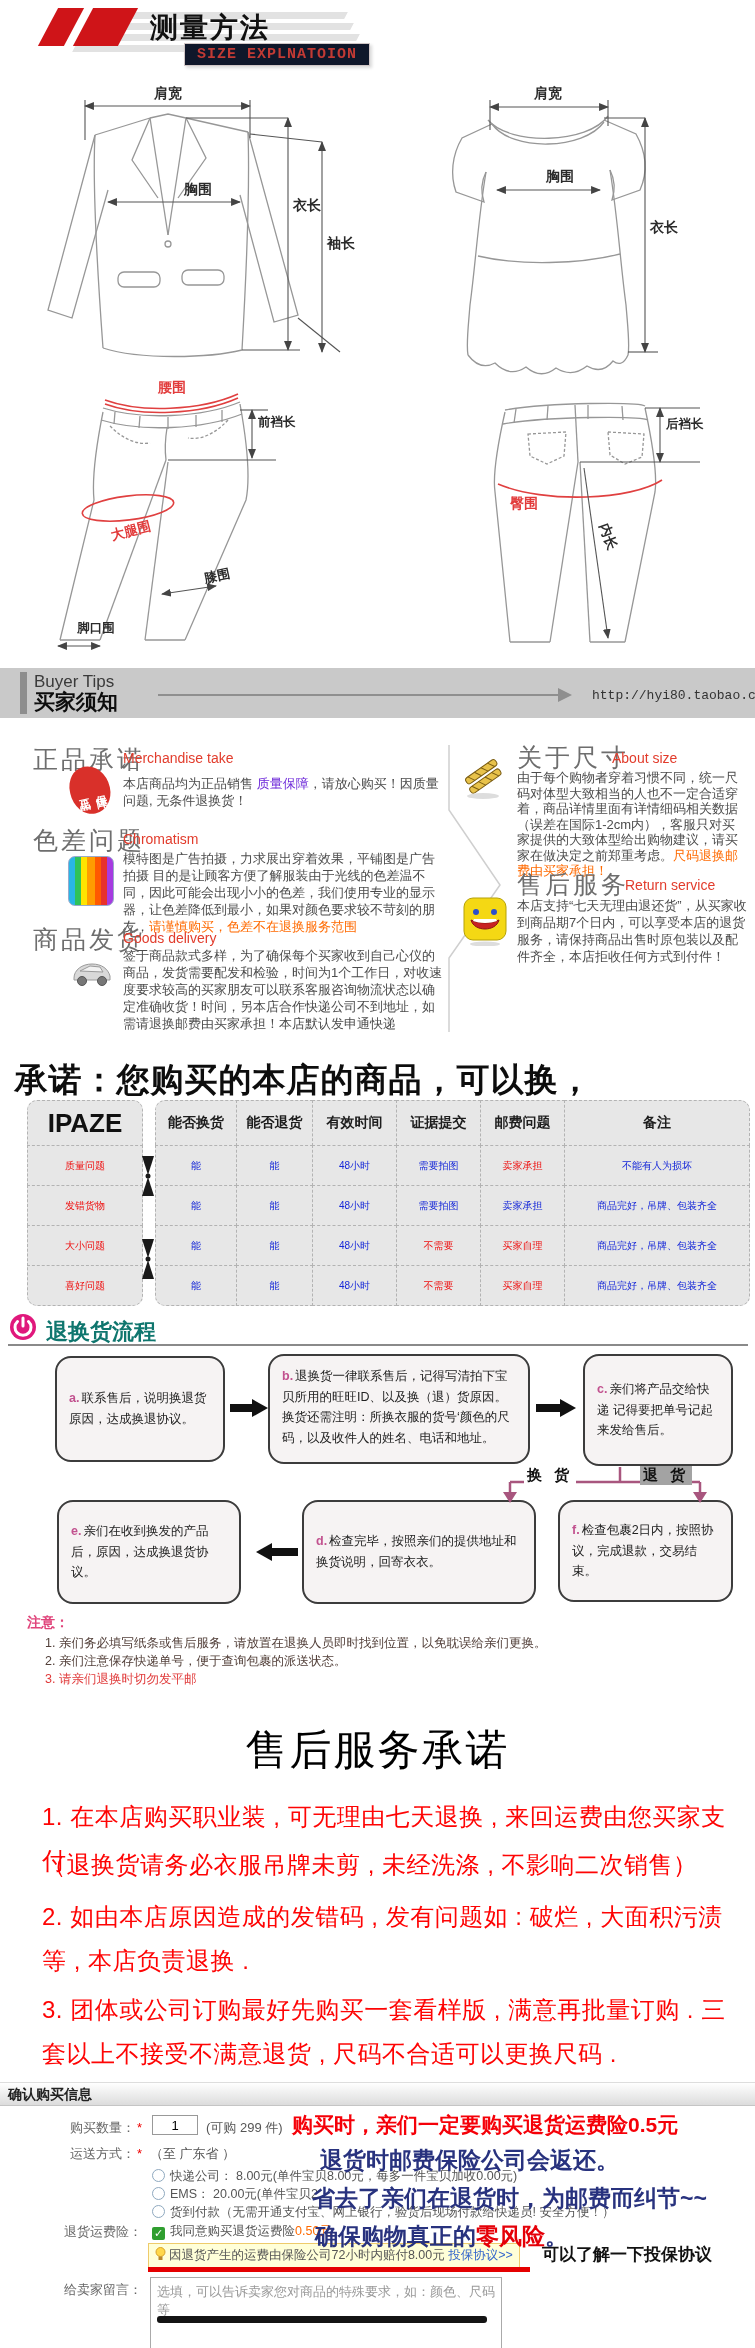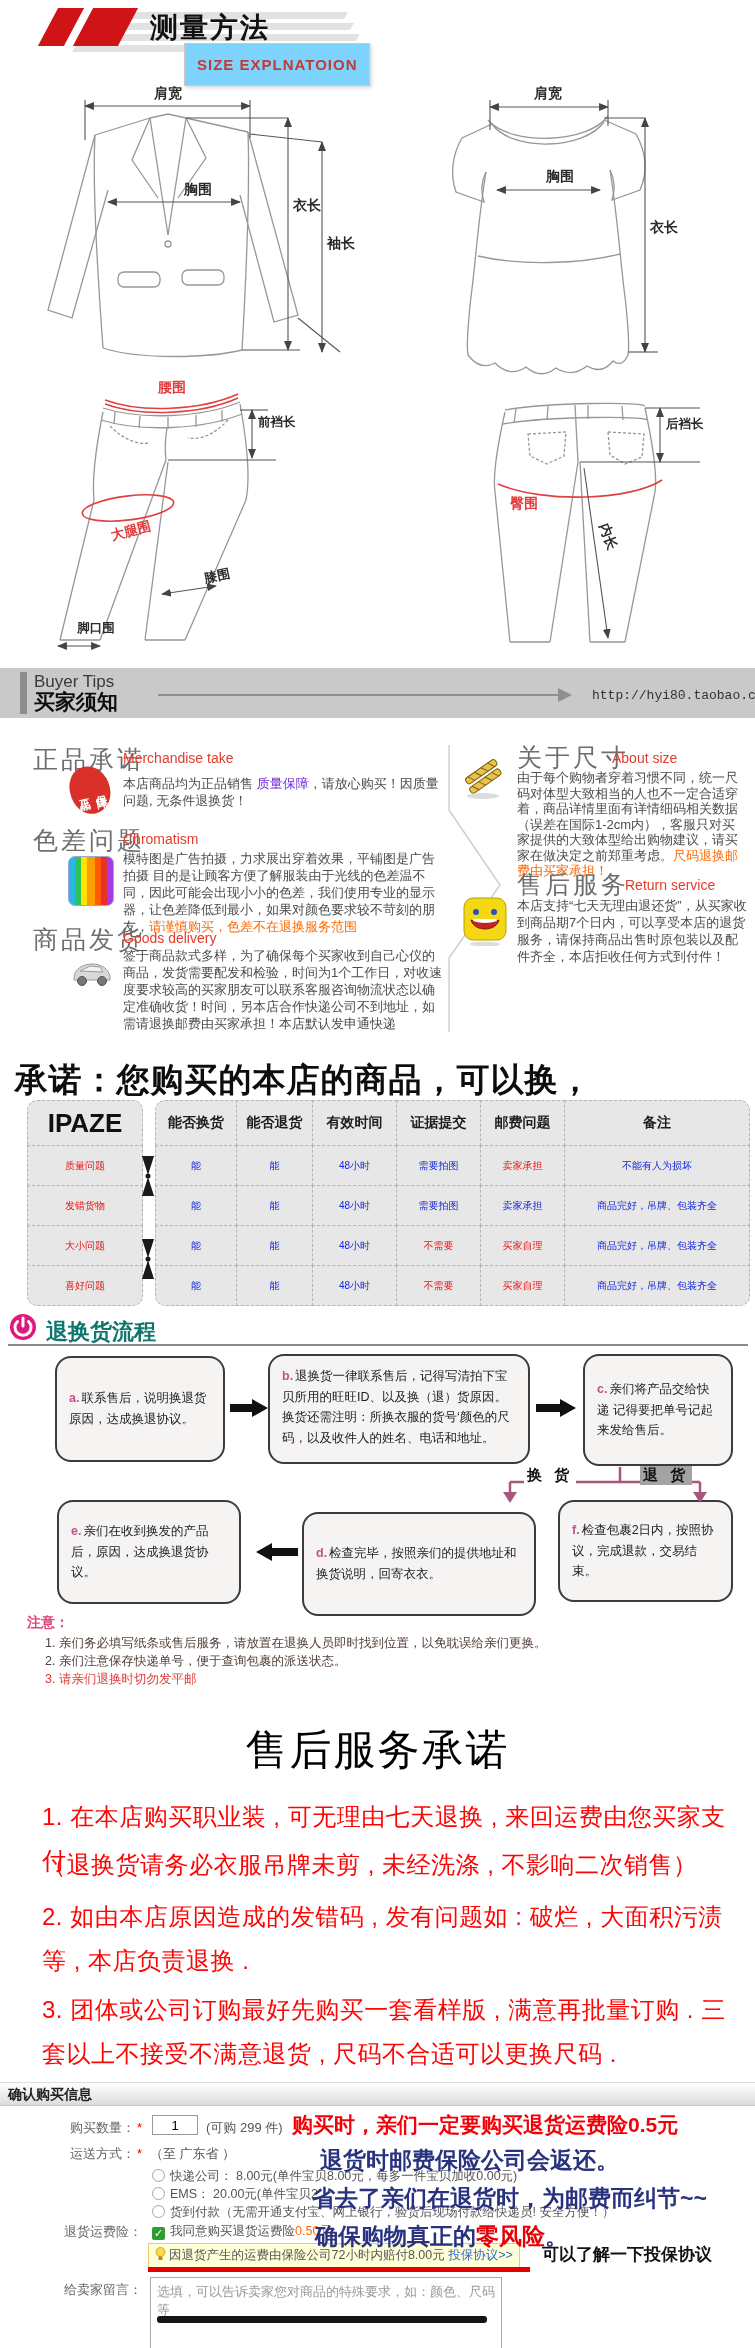--- a/index.html
+++ b/index.html
@@ -4,22 +4,22 @@
 <style>
   html,body{margin:0;padding:0;background:#fff;}
   #page{position:relative;width:755px;height:2348px;background:#fff;overflow:hidden;
         font-family:"Liberation Sans","DejaVu Sans",sans-serif;color:#333;}
   .abs{position:absolute;}
   
   .stripe{position:absolute;height:7px;background:#e2e2e2;transform:skewX(-28deg);}
   .logo-para{position:absolute;background:#cf1418;transform:skewX(-28deg);}
   .logo-cut{position:absolute;background:#fff;transform:skewX(-28deg) rotate(0deg);}
   .mm-title{font-size:28px;font-weight:bold;color:#111;letter-spacing:2px;}
-  .size-box{border:1px solid #d0c6c6;background:#7dd3fc;box-shadow:2px 2px 3px rgba(0,0,0,.15);
-            color:#c23a34;font-weight:bold;font-size:15px;letter-spacing:1px;padding:12px 12px;}
+  .size-box{border:1px solid #d0c6c6;background:#0f172a;box-shadow:2px 2px 3px rgba(0,0,0,.15);
+            color:#c23a34;font-weight:bold;font-size:15px;letter-spacing:1px;padding:2px 12px;font-family:Liberation Mono, monospace;}
   
   .banner{background:#c9c9c9;}
   .banner-en{font-size:17px;color:#3a3a3a;line-height:17px;}
   .banner-cn{font-size:21px;font-weight:bold;color:#0d0d0d;line-height:23px;}
   .banner-url{font-family:"Liberation Mono","DejaVu Sans Mono",monospace;font-size:13px;color:#333;}
   .arrow-line{position:absolute;height:2px;background:#8f8f8f;}
   .arrow-head{position:absolute;width:0;height:0;border-left:14px solid #8f8f8f;
               border-top:7px solid transparent;border-bottom:7px solid transparent;}
   
   .sec-h{font-size:25px;color:#6e6e6e;letter-spacing:3px;font-weight:500;}
@@ -369,21 +369,21 @@
   </div>
   <div class="flow-box" style="top:1354px;left:268px;width:262px;height:110px;">
     <span class="pfx">b.</span><span>退换货一律联系售后，记得写清拍下宝贝所用的旺旺ID、以及换（退）货原因。换货还需注明：所换衣服的货号‘颜色的尺码，以及收件人的姓名、电话和地址。</span>
   </div>
   <div class="flow-box" style="top:1354px;left:583px;width:150px;height:112px;display:flex;align-items:center;">
     <span><span class="pfx">c.</span><span>亲们将产品交给快递 记得要把单号记起来发给售后。</span></span>
   </div>
   <div class="flow-box" style="top:1500px;left:57px;width:184px;height:104px;display:flex;align-items:center;">
     <span><span class="pfx">e.</span><span>亲们在收到换发的产品后，原因，达成换退货协议。</span></span>
   </div>
-  <div class="flow-box" style="top:1500px;left:302px;width:234px;height:104px;display:flex;align-items:center;margin-top:12px;">
+  <div class="flow-box" style="top:1500px;left:302px;width:234px;height:104px;display:flex;align-items:center;">
     <span><span class="pfx">d.</span><span>检查完毕，按照亲们的提供地址和换货说明，回寄衣衣。</span></span>
   </div>
   <div class="flow-box" style="top:1500px;left:558px;width:175px;height:102px;display:flex;align-items:center;">
     <span><span class="pfx">f.</span><span>检查包裹2日内，按照协议，完成退款，交易结束。</span></span>
   </div>
 
   <svg class="abs" style="top:1340px;left:0;" width="755" height="280" viewBox="0 0 755 280">
     <line x1="230" y1="68" x2="252" y2="68" stroke="#111" stroke-width="8"></line>
     <polygon points="252,59 252,77 268,68" fill="#111"></polygon>
     <line x1="536" y1="68" x2="560" y2="68" stroke="#111" stroke-width="8"></line>

